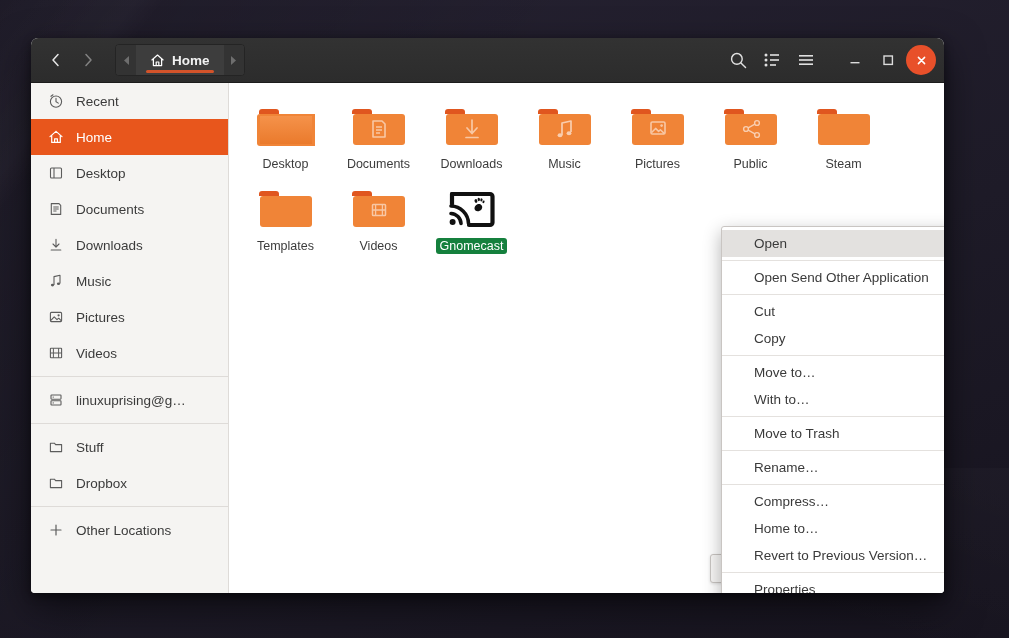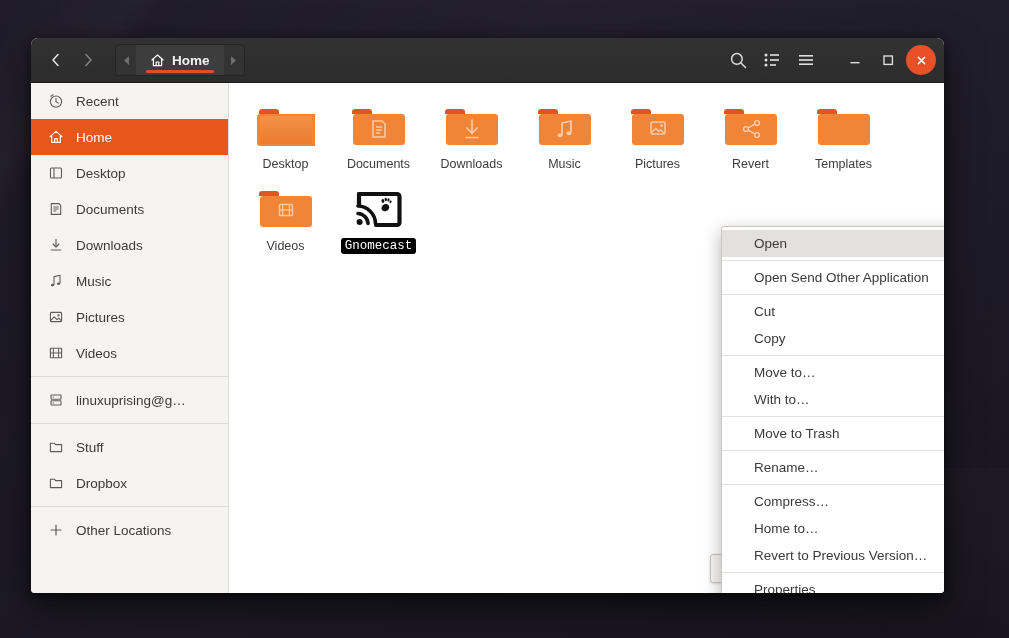--- a/index.html
+++ b/index.html
@@ -134,21 +134,21 @@
     gap: 6px;
     margin-bottom: 7px;
   }
   .file .thumb { height: 47px; display: flex; align-items: flex-end; justify-content: center; }
   .file .nm {
     font-size: 12.5px; color: #3c3c3c;
     max-width: 90px; text-align: center;
     padding: 1px 4px; border-radius: 3px;
     white-space: nowrap; overflow: hidden; text-overflow: ellipsis;
   }
-  .file.selected .nm { background: #000000; color: #fff; font-family: Liberation Mono, monospace; }
+  .file.selected .nm { background: #15803d; color: #fff; }
 
   
   .ctxmenu {
     position: absolute;
     left: 492px; top: 143px;
     width: 308px;
     background: #ffffff;
     border: 1px solid #c9c5c2;
     border-radius: 3px;
     box-shadow: 0 6px 18px rgba(0,0,0,0.30);
@@ -482,24 +482,33 @@
               <path d="M2 8 a3 3 0 0 1 3-3 h14 a3 3 0 0 1 3 3 v2 h-20 z" fill="#e0561f"></path>
               <rect x="3" y="10" width="52" height="31" rx="3" fill="#f08437"></rect>
               <g opacity=".6" stroke="#fff" fill="none" stroke-width="1.4">
                 <circle cx="24" cy="25" r="2.4"></circle>
                 <circle cx="35" cy="19" r="2.4"></circle>
                 <circle cx="35" cy="31" r="2.4"></circle>
                 <path d="M26.2 23.8 L32.9 20.2 M26.2 26.2 L32.9 29.8"></path>
               </g>
             </svg>
         </div>
-        <div class="nm">Revert</div>
-      </div>
-
-
+        <div class="nm">Public</div>
+      </div>
+
+
+      <div class="file">
+        <div class="thumb">
+          <svg width="58" height="46" viewBox="0 0 58 46">
+              <path d="M2 8 a3 3 0 0 1 3-3 h14 a3 3 0 0 1 3 3 v2 h-20 z" fill="#e0561f"></path>
+              <rect x="3" y="10" width="52" height="31" rx="3" fill="#f08437"></rect>
+            </svg>
+        </div>
+        <div class="nm">Steam</div>
+      </div>
 
       <div class="file">
         <div class="thumb">
           <svg width="58" height="46" viewBox="0 0 58 46">
               <path d="M2 8 a3 3 0 0 1 3-3 h14 a3 3 0 0 1 3 3 v2 h-20 z" fill="#e0561f"></path>
               <rect x="3" y="10" width="52" height="31" rx="3" fill="#f08437"></rect>
             </svg>
         </div>
         <div class="nm">Templates</div>
       </div>

